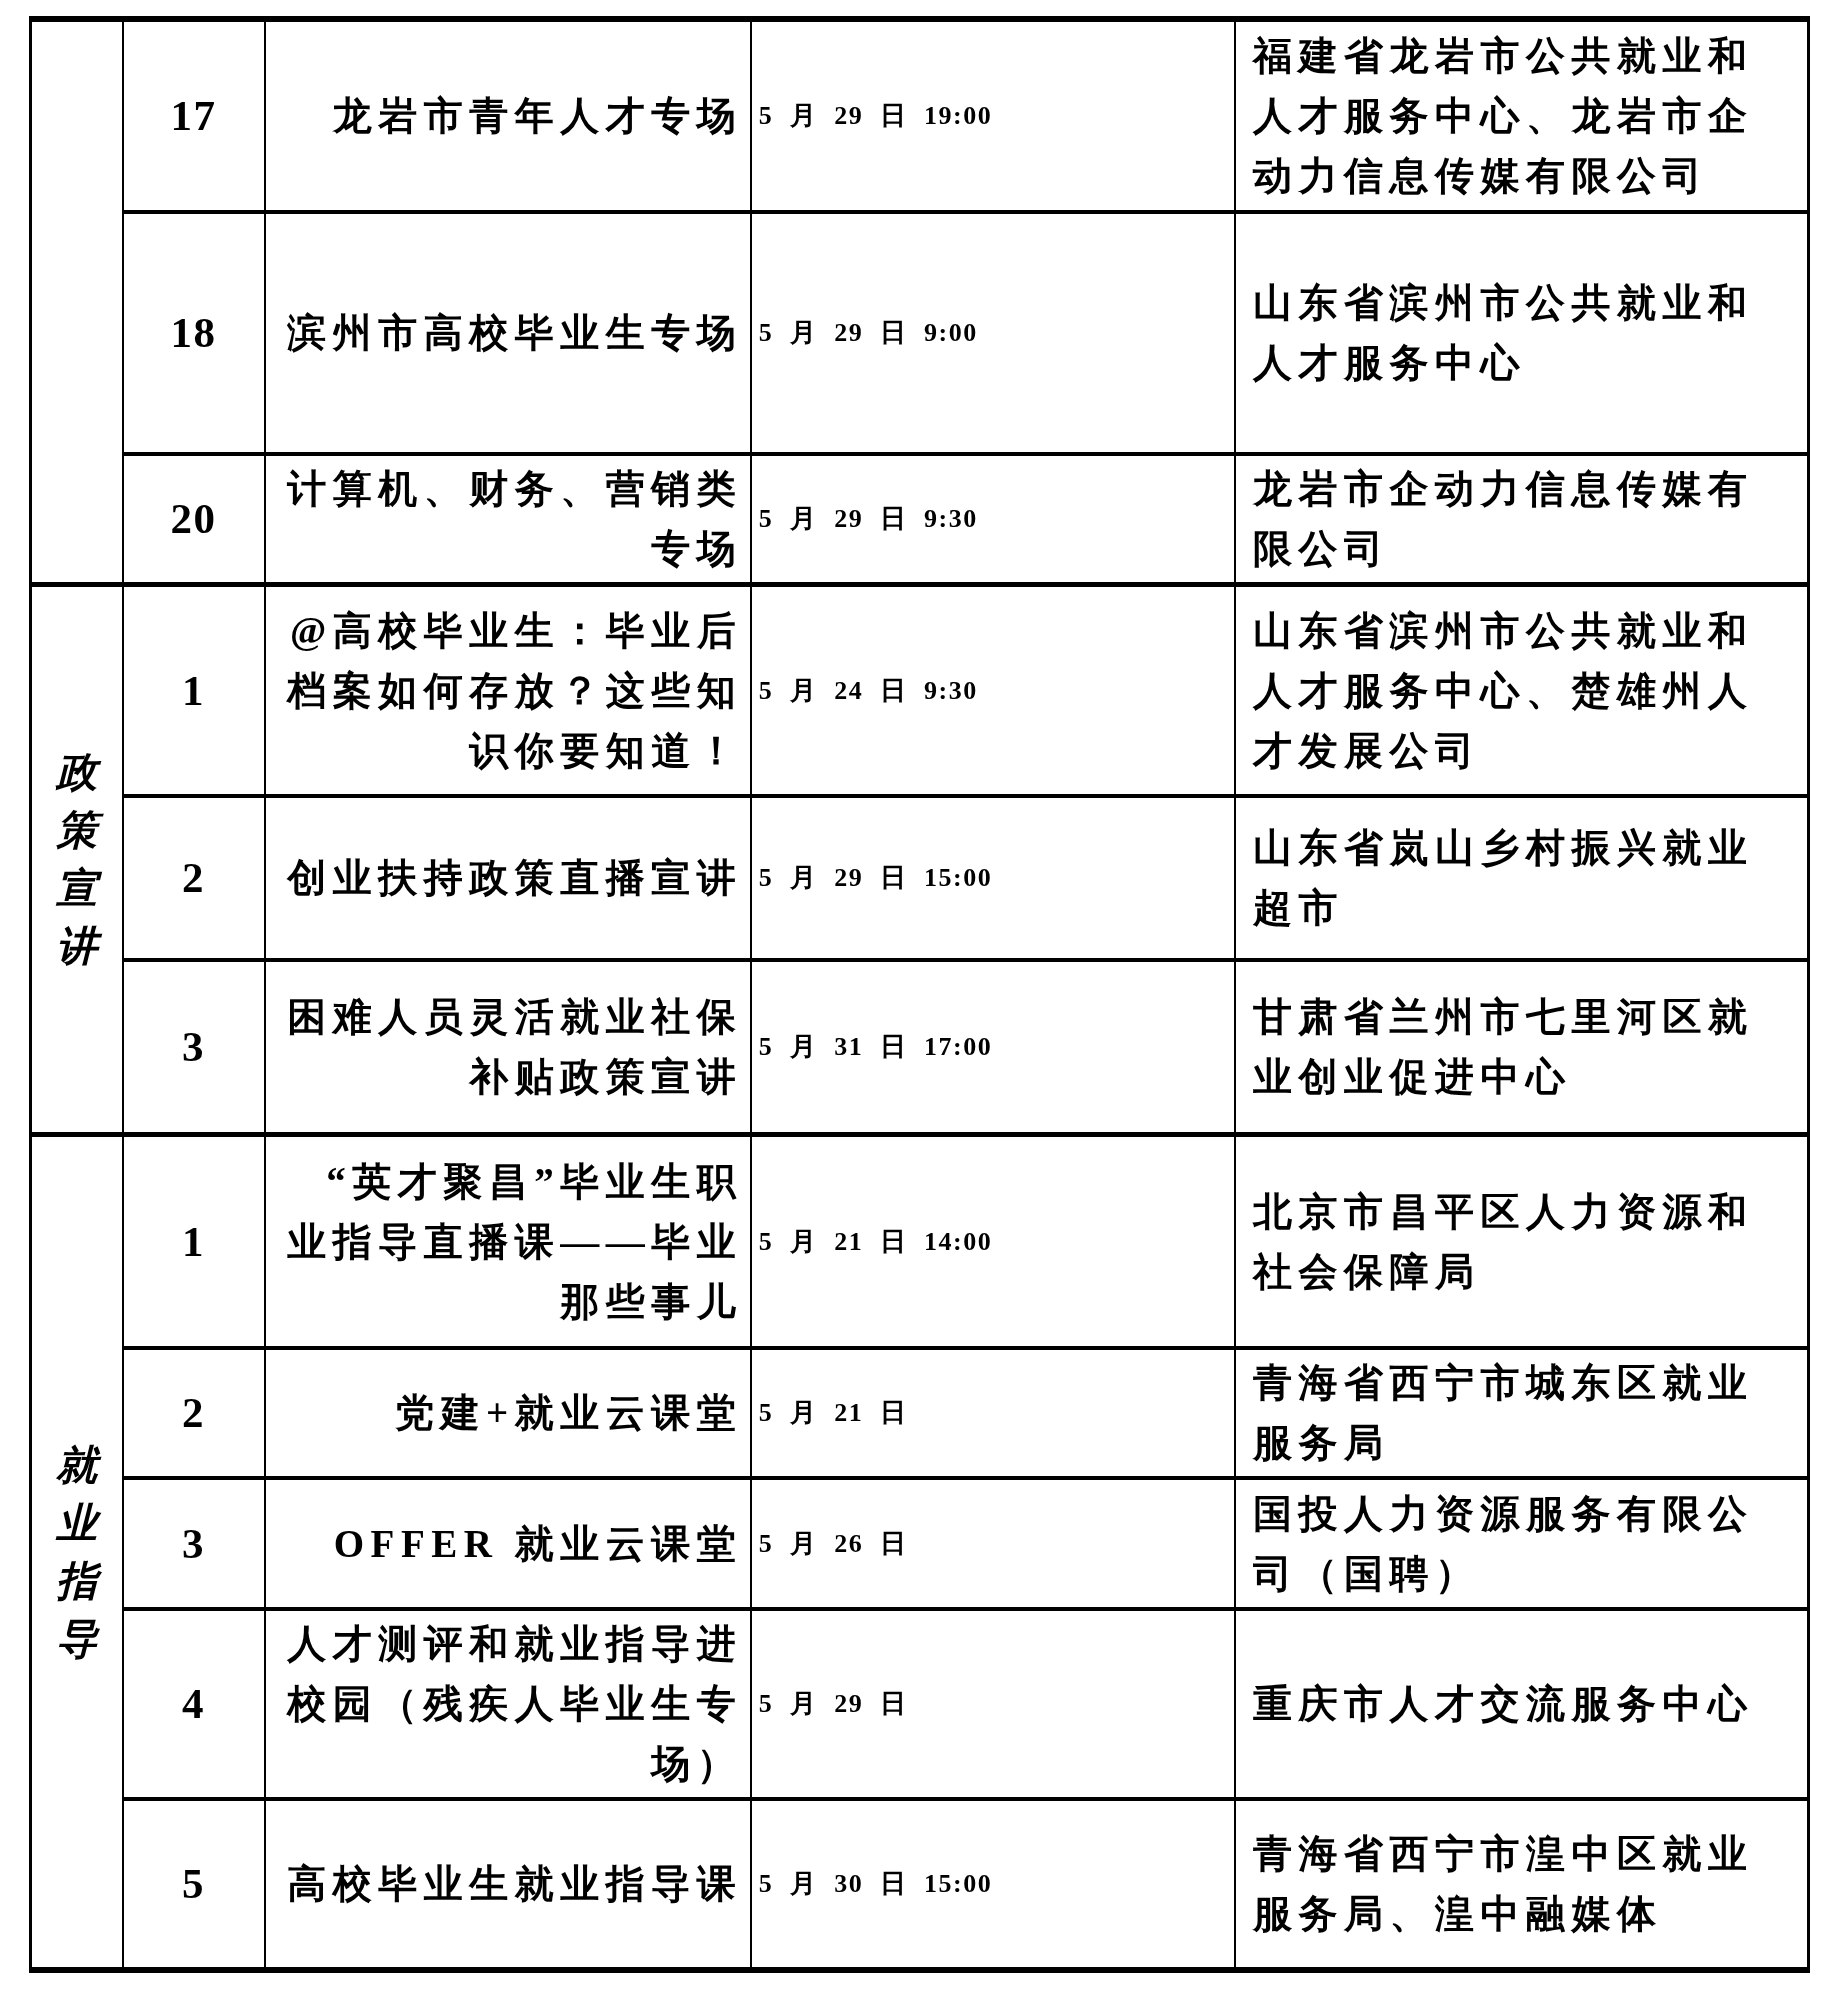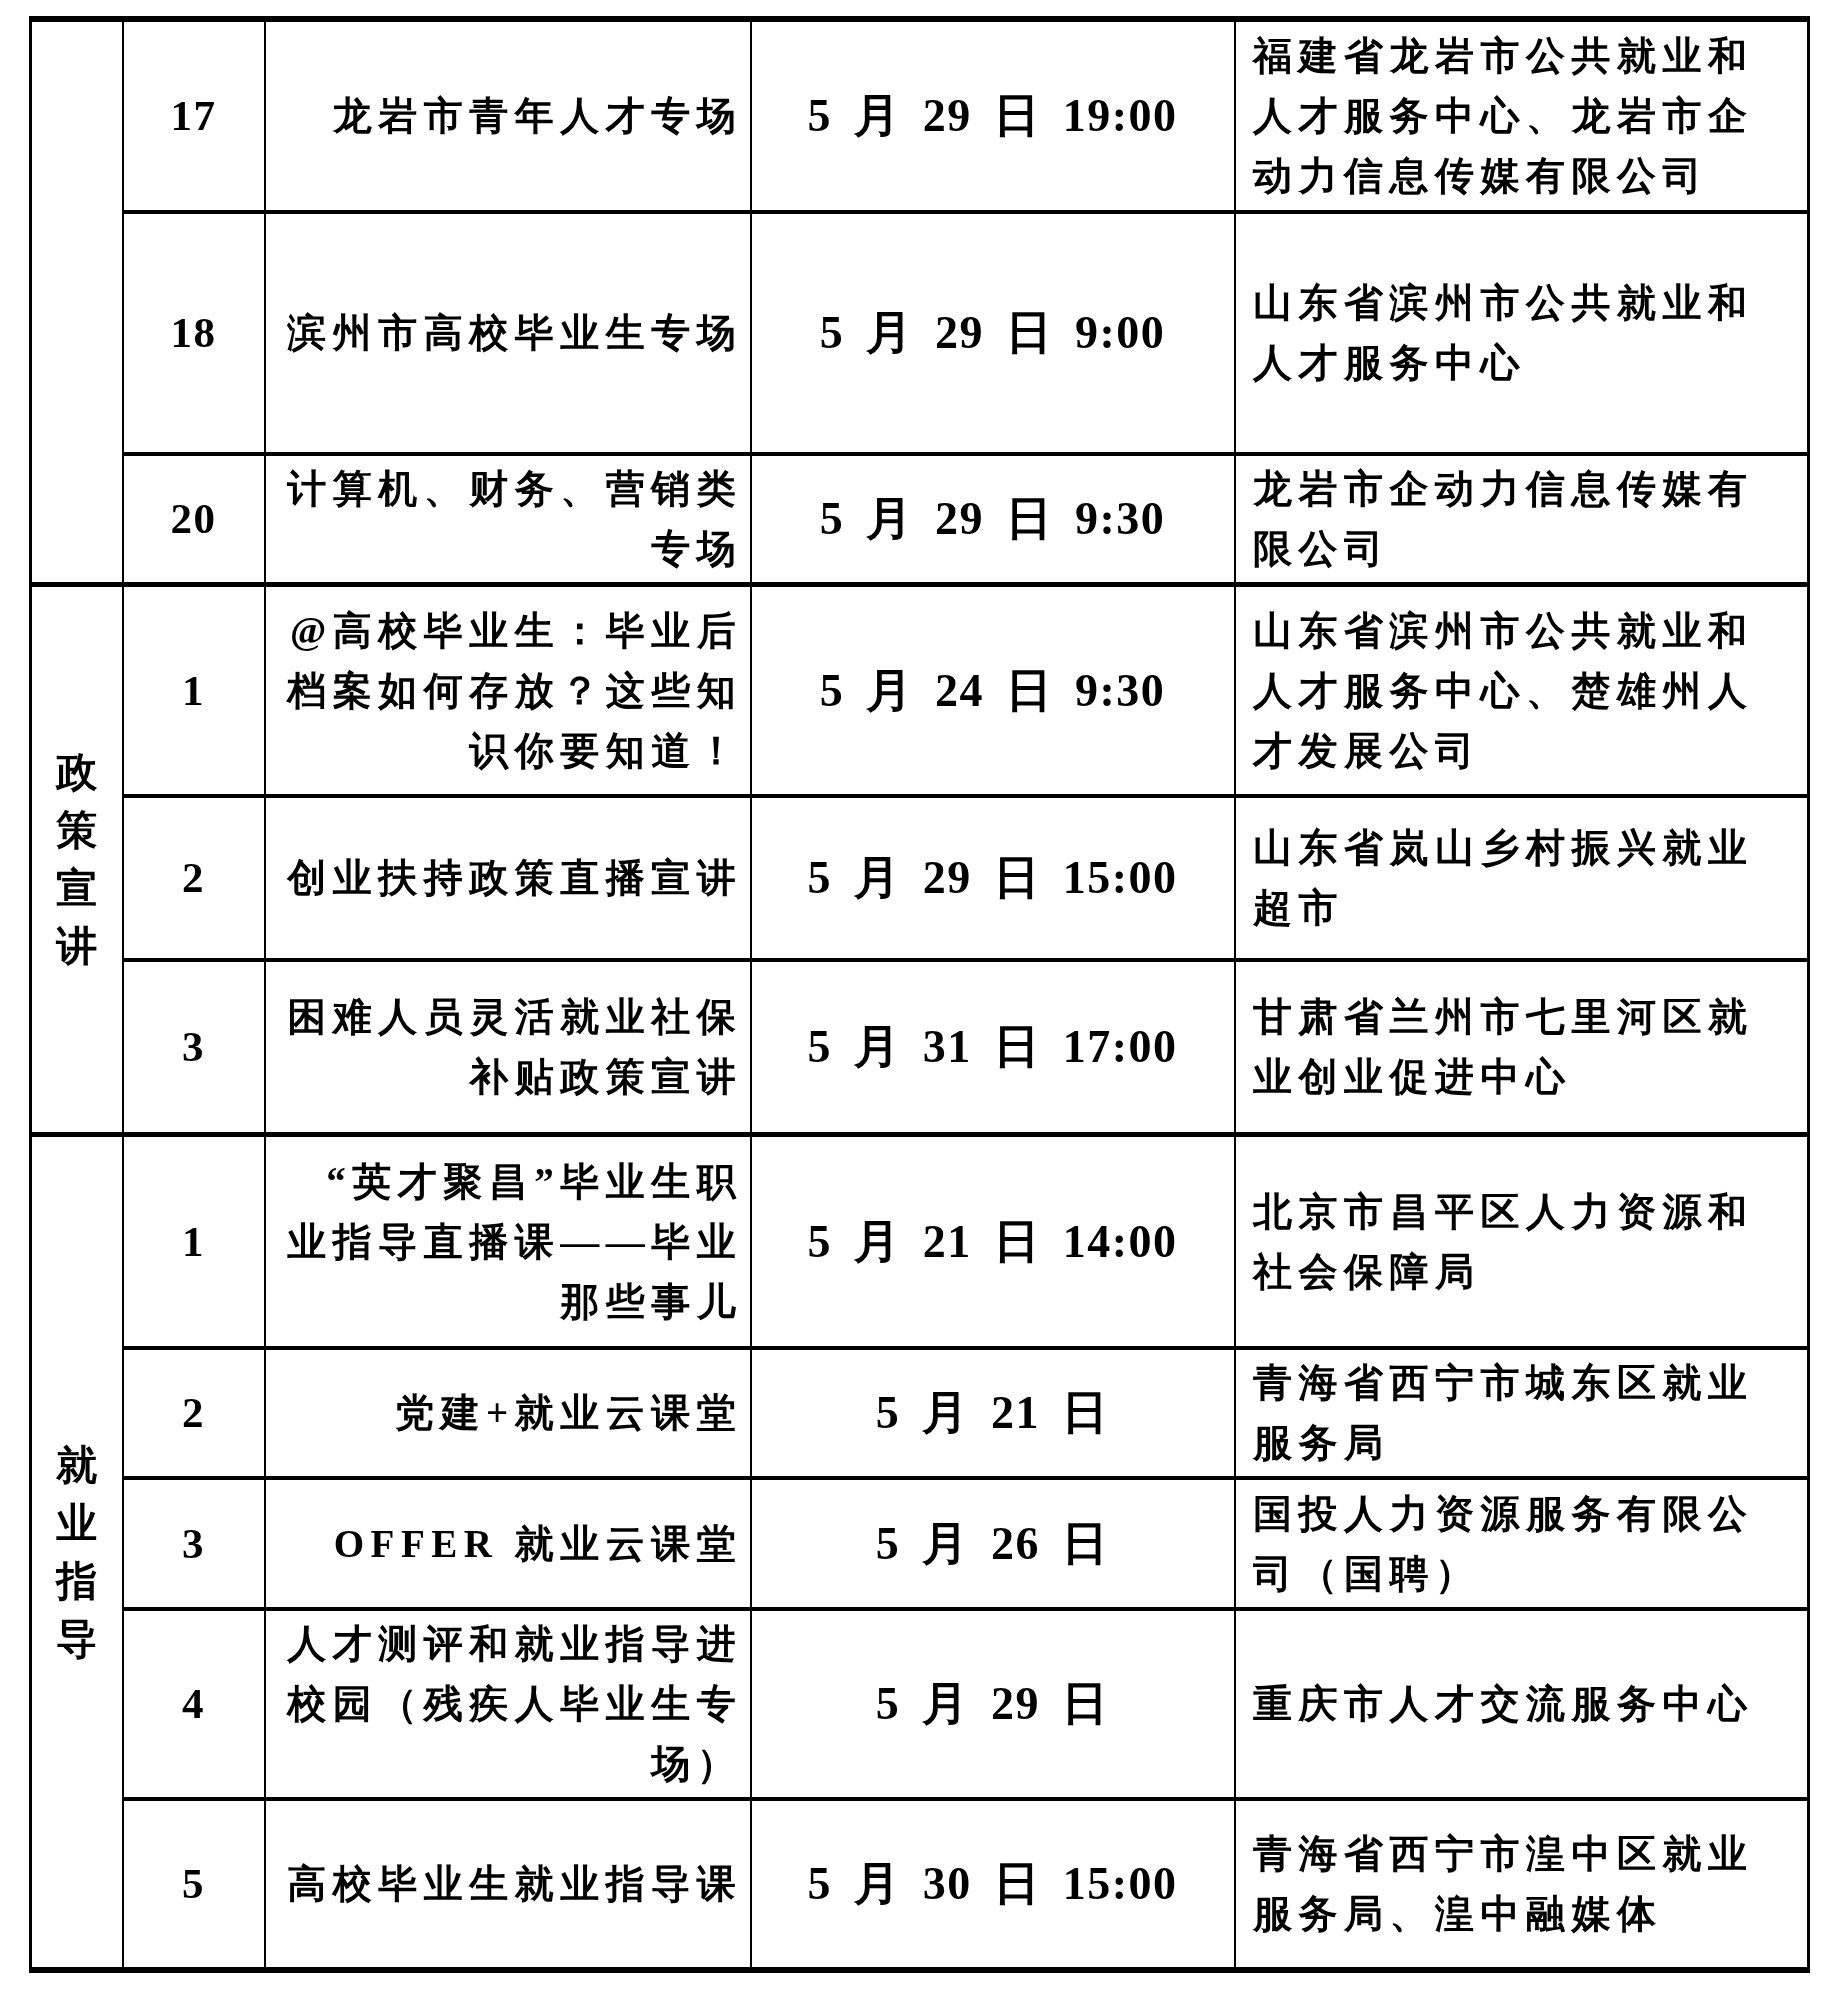--- a/index.html
+++ b/index.html
@@ -48,38 +48,39 @@
     padding:0;
   }
   td.cat .vert{
     width:44px;
     margin:13px auto;
     word-break:break-all;
     font-size:41px;
     line-height:58px;
     letter-spacing:0;
     text-align:center;
+    font-style:italic;
   }
   td.num{
     text-align:center;
     font-size:43px;
     letter-spacing:1.5px;
   }
   td.evt{
     text-align:right;
     letter-spacing:6.5px;
     word-break:break-all;
     padding:2.9px 7.3px 2.9px 16px;
   }
   td.date{
-    text-align:center;
+    text-align:left;
     letter-spacing:1.5px;
     word-spacing:8.7px;
     white-space:nowrap;
-    font-size:46px;
+    font-size:26px;
   }
   td.org{
     text-align:left;
     letter-spacing:6.5px;
     word-break:break-all;
     padding:2.9px 8.7px 2.9px 17.4px;
   }
   
   .hA1{height:193px}.hA2{height:242px}.hA3{height:129px}
   .hB1{height:212px}.hB2{height:164px}.hB3{height:174px}

